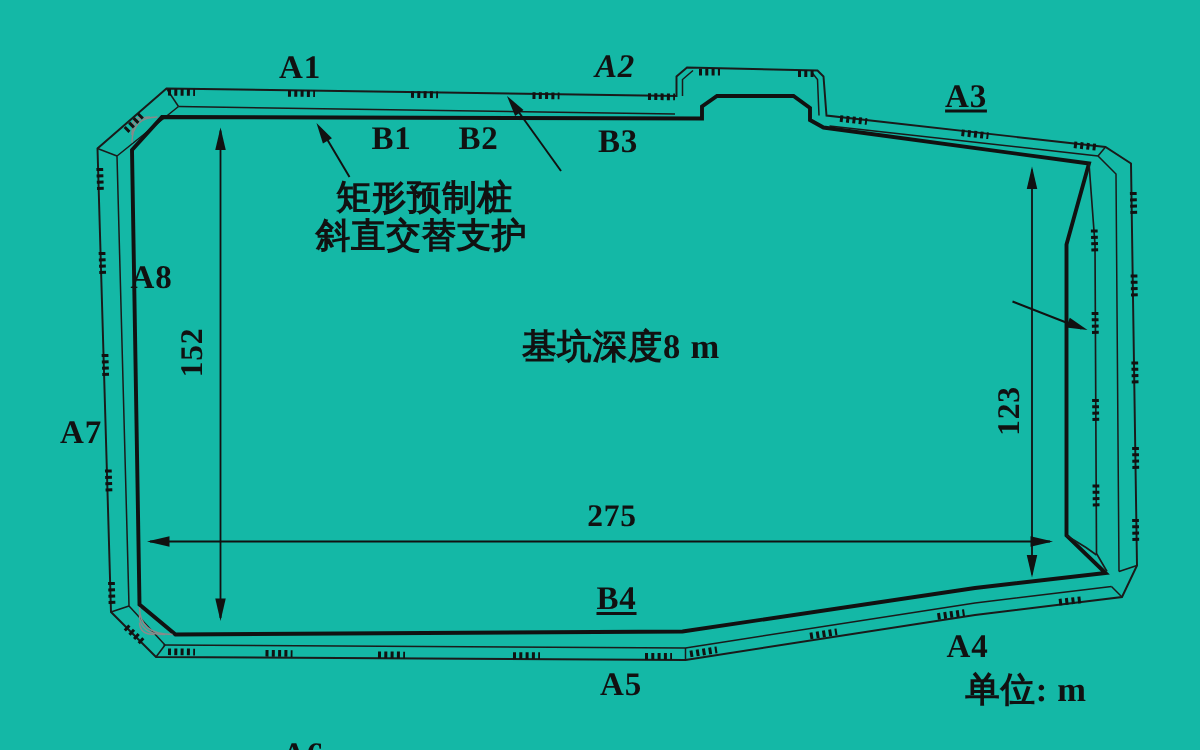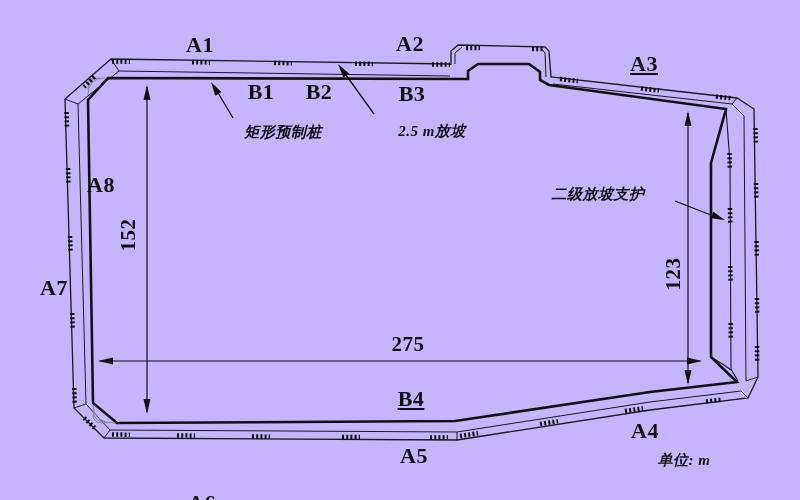--- a/index.html
+++ b/index.html
@@ -1,28 +1,28 @@
 <!DOCTYPE html>
 <html><head>
 <meta charset="utf-8">
 <style>
   html,body{margin:0;padding:0;background:#fff;}
   #stage{
-    position:relative;width:800px;height:500px;background:#c4b5fd;overflow:hidden;
+    position:relative;width:800px;height:500px;background:#14b8a6;overflow:hidden;
     font-family:"Liberation Serif","DejaVu Serif",serif;color:#111;
   }
   #stage svg{position:absolute;left:0;top:0;}
   .lbl{
     position:absolute;transform:translate(-50%,-50%);
     font-weight:bold;white-space:nowrap;line-height:1;letter-spacing:0.5px;
   }
   .rot{transform:translate(-50%,-50%) rotate(-90deg);}
   .s22{font-size:22px;}
   .s21{font-size:21px;}
-  .cjk{font-size:15px;letter-spacing:0.5px;font-style:italic;}
+  .cjk{font-size:23px;letter-spacing:0.5px;}
 </style>
 </head>
 <body>
 
 <div id="stage">
 
   <svg width="800" height="500" viewBox="0 0 800 500">
 
     <g fill="none" stroke="#1a1a1a" stroke-width="1.3">
       <path d="M111,59 L451,64 L451,51 L458,45 L545,47 L549,51 L551,77 L737,98 L754,109 L758,377 L748,398 L650,410 L457,440 L104,438 L74,408 L65,99 Z"></path>
@@ -120,35 +120,35 @@
       <path d="M233,118 L214,86" fill="none"></path>
       <polygon points="211,82 215.3,95.7 221.3,92.1" stroke="none"></polygon>
       <path d="M374,114 L341,68" fill="none"></path>
       <polygon points="338,64 343.4,77.4 349,73.4" stroke="none"></polygon>
       <path d="M675,201 L721,219" fill="none"></path>
       <polygon points="725,220 713.2,211.8 710.7,218.3" stroke="none"></polygon>
     </g>
   </svg>
 
   <div class="lbl s22" style="left:200px;top:45px;">A1</div>
-  <div class="lbl s22" style="left:410px;top:44px;">A2</div>
+  <div class="lbl s22" style="left:410px;top:44px;font-style:italic;">A2</div>
   <div class="lbl s22" style="left:644px;top:64px;text-decoration:underline;">A3</div>
   <div class="lbl s22" style="left:645px;top:431px;">A4</div>
   <div class="lbl s22" style="left:414px;top:456px;text-align:center;">A5</div>
   <div class="lbl s22" style="left:202px;top:456px;margin-top:47px;">A6</div>
   <div class="lbl s22" style="left:54px;top:288px;">A7</div>
   <div class="lbl s22" style="left:56px;top:185px;margin-left:45px;">A8</div>
 
   <div class="lbl s22" style="left:261px;top:92px;">B1</div>
   <div class="lbl s22" style="left:319px;top:92px;">B2</div>
   <div class="lbl s22" style="left:412px;top:94px;">B3</div>
   <div class="lbl s22" style="left:411px;top:399px;text-decoration:underline;">B4</div>
 
   <div class="lbl cjk" style="left:283px;top:132px;">矩形预制桩</div>
-  <div class="lbl cjk" style="left:432px;top:131px;">2.5 m放坡</div>
-  <div class="lbl cjk" style="left:598px;top:194px;">二级放坡支护</div>
+  <div class="lbl cjk" style="left:281px;top:157px;">斜直交替支护</div>
+  <div class="lbl cjk" style="left:414px;top:231px;">基坑深度8 m</div>
   <div class="lbl cjk" style="left:684px;top:460px;">单位: m</div>
 
   <div class="lbl s21 rot" style="left:128px;top:235px;">152</div>
   <div class="lbl s21 rot" style="left:673px;top:274px;">123</div>
   <div class="lbl s21" style="left:408px;top:344px;text-align:center;">275</div>
 
 </div>
 
 </body></html>

